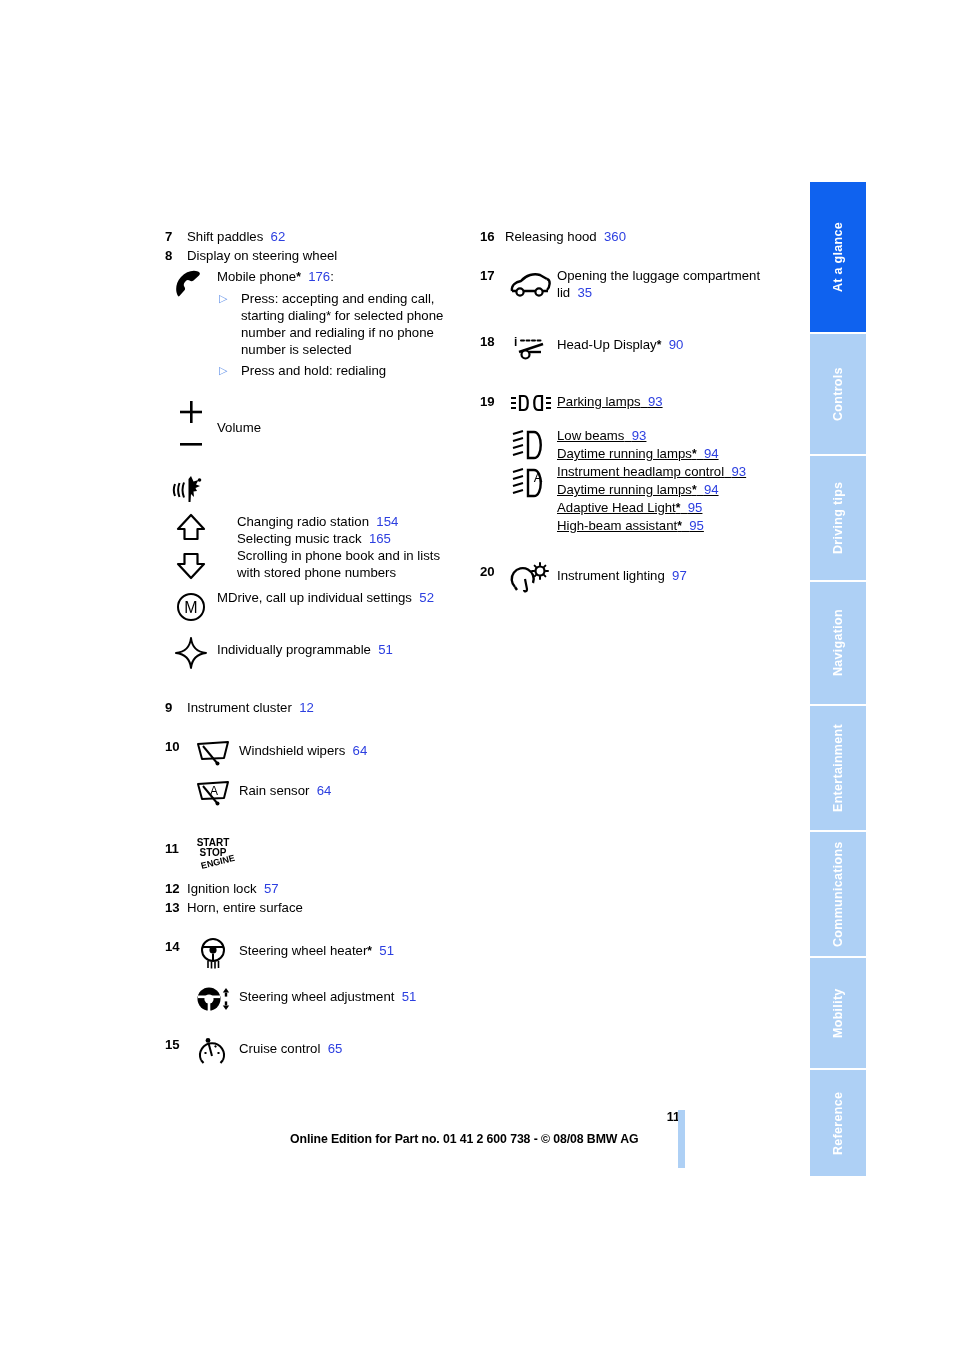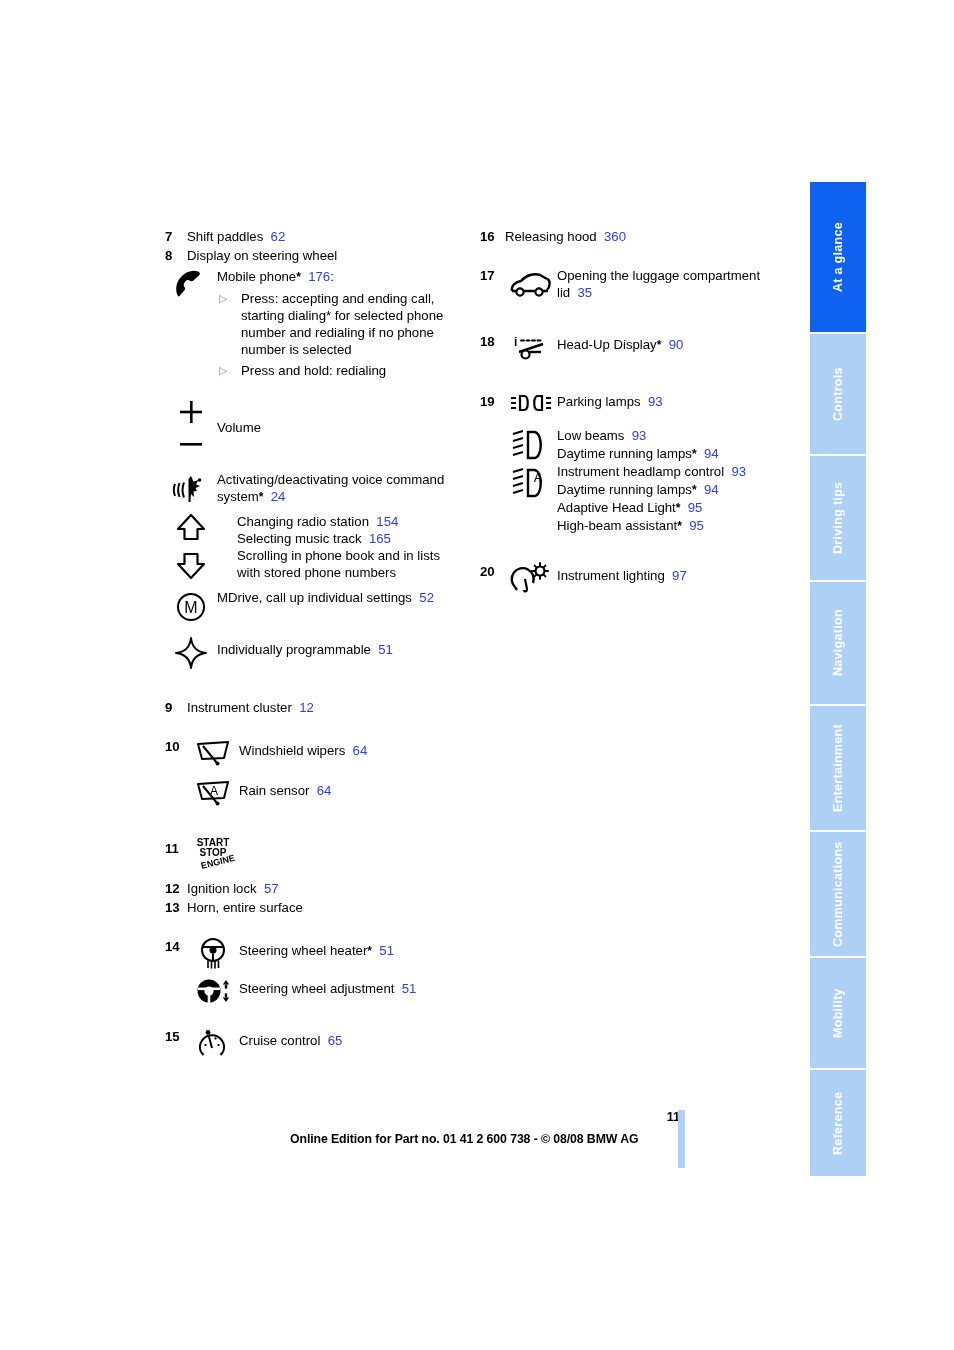--- a/index.html
+++ b/index.html
@@ -193,23 +193,20 @@
     <div class="irow">
       <div class="icon-cell">
         <svg width="40" height="34" viewBox="0 0 40 34">
           <path d="M4 12 C2.4 16 2.4 20 4 24" stroke="#000" stroke-width="2" fill="none"></path>
           <path d="M8.5 11 C6.7 15.5 6.7 20.5 8.5 25" stroke="#000" stroke-width="2" fill="none"></path>
           <path d="M13 10.5 C11 15.5 11 20.5 13 25.5" stroke="#000" stroke-width="2" fill="none"></path>
           <path d="M20 4 L22.5 9.5 L27.5 8 L25 12.5 L29 14 L24.5 16 L26 19 L22.5 19.5 L23 25 L20 22 L19.5 30 L17.5 30 L17.5 7 Z" fill="#000"></path>
           <circle cx="28.5" cy="8" r="1.8" fill="#000"></circle>
         </svg>
       </div>
-      <div class="txt-cell">
-        <span>Activating/deactivating voice com­mand system</span><span class="star">*</span>&nbsp;&nbsp;<span class="pg">24</span>
-      </div>
     </div>
 
     <div class="irow" style="margin-top:2px;gap:20px;">
       <div class="icon-cell" style="height:72px;flex-direction:column;justify-content:center;">
         <svg width="36" height="70" viewBox="0 0 36 70">
           <g>
             <path d="M18 3 L31 17 L24.5 17 L24.5 27 L11.5 27 L11.5 17 L5 17 Z" fill="#fff" stroke="#000" stroke-width="2.2" stroke-linejoin="round"></path>
           </g>
           <g>
             <path d="M18 66 L5 52 L11.5 52 L11.5 42 L24.5 42 L24.5 52 L31 52 Z" fill="#fff" stroke="#000" stroke-width="2.2" stroke-linejoin="round"></path>
@@ -340,21 +337,21 @@
               <path d="M13 25 C13 29 13 29 13 32" stroke="#000" stroke-width="1.6" fill="none"></path>
               <path d="M16.5 25.5 C16.5 29 16.5 29 16.5 32.5" stroke="#000" stroke-width="1.6" fill="none"></path>
               <path d="M20 25.5 C20 29 20 29 20 32.5" stroke="#000" stroke-width="1.6" fill="none"></path>
               <path d="M23.5 25 C23.5 29 23.5 29 23.5 32" stroke="#000" stroke-width="1.6" fill="none"></path>
             </svg>
           </div>
           <div class="txt-cell" style="padding-top:6px;">
             <span>Steering wheel heater</span><span class="star">*</span>&nbsp;&nbsp;<span class="pg">51</span>
           </div>
         </div>
-        <div class="irow" style="margin-top:4px;justify-content:center;">
+        <div class="irow" style="margin-top:12px;justify-content:center;">
           <div class="icon-cell sm">
             <svg width="40" height="30" viewBox="0 0 40 30">
               <circle cx="16" cy="15" r="11.5" fill="#000"></circle>
               <circle cx="16" cy="15" r="4.6" fill="#fff"></circle>
               <rect x="5" y="11.5" width="22" height="2.6" fill="#fff"></rect>
               <rect x="14.7" y="17" width="2.6" height="10" fill="#fff"></rect>
               <path d="M33 4 L36.2 8.6 L29.8 8.6 Z" fill="#000"></path>
               <rect x="31.8" y="8.6" width="2.4" height="4" fill="#000"></rect>
               <path d="M33 26 L29.8 21.4 L36.2 21.4 Z" fill="#000"></path>
               <rect x="31.8" y="17.4" width="2.4" height="4" fill="#000"></rect>
@@ -439,21 +436,21 @@
         <div class="txt-cell" style="padding-top:5px;">
           <span>Head-Up Display</span><span class="star">*</span>&nbsp;&nbsp;<span class="pg">90</span>
         </div>
       </div>
     </div>
 
     <div class="gap-l"></div>
 
     <div style="position:relative;">
       <div class="num num-r" style="position:absolute;left:0;top:2px;">19</div>
-      <div style="margin-left:25px;">
+      <div style="margin-left:25px;text-decoration:underline;">
         <div class="irow">
           <div class="icon-cell sm" style="height:26px;">
             <svg width="44" height="22" viewBox="0 0 44 22">
               <path d="M2 5 L7 5 M2 10 L7 10 M2 15 L7 15" stroke="#000" stroke-width="2"></path>
               <path d="M11 3 L15 3 C20 3 20 17 15 17 L11 17 Z" fill="none" stroke="#000" stroke-width="2.2"></path>
               <path d="M33 3 L29 3 C24 3 24 17 29 17 L33 17 Z" fill="none" stroke="#000" stroke-width="2.2"></path>
               <path d="M37 5 L42 5 M37 10 L42 10 M37 15 L42 15" stroke="#000" stroke-width="2"></path>
             </svg>
           </div>
           <div class="txt-cell" style="padding-top:2px;">

